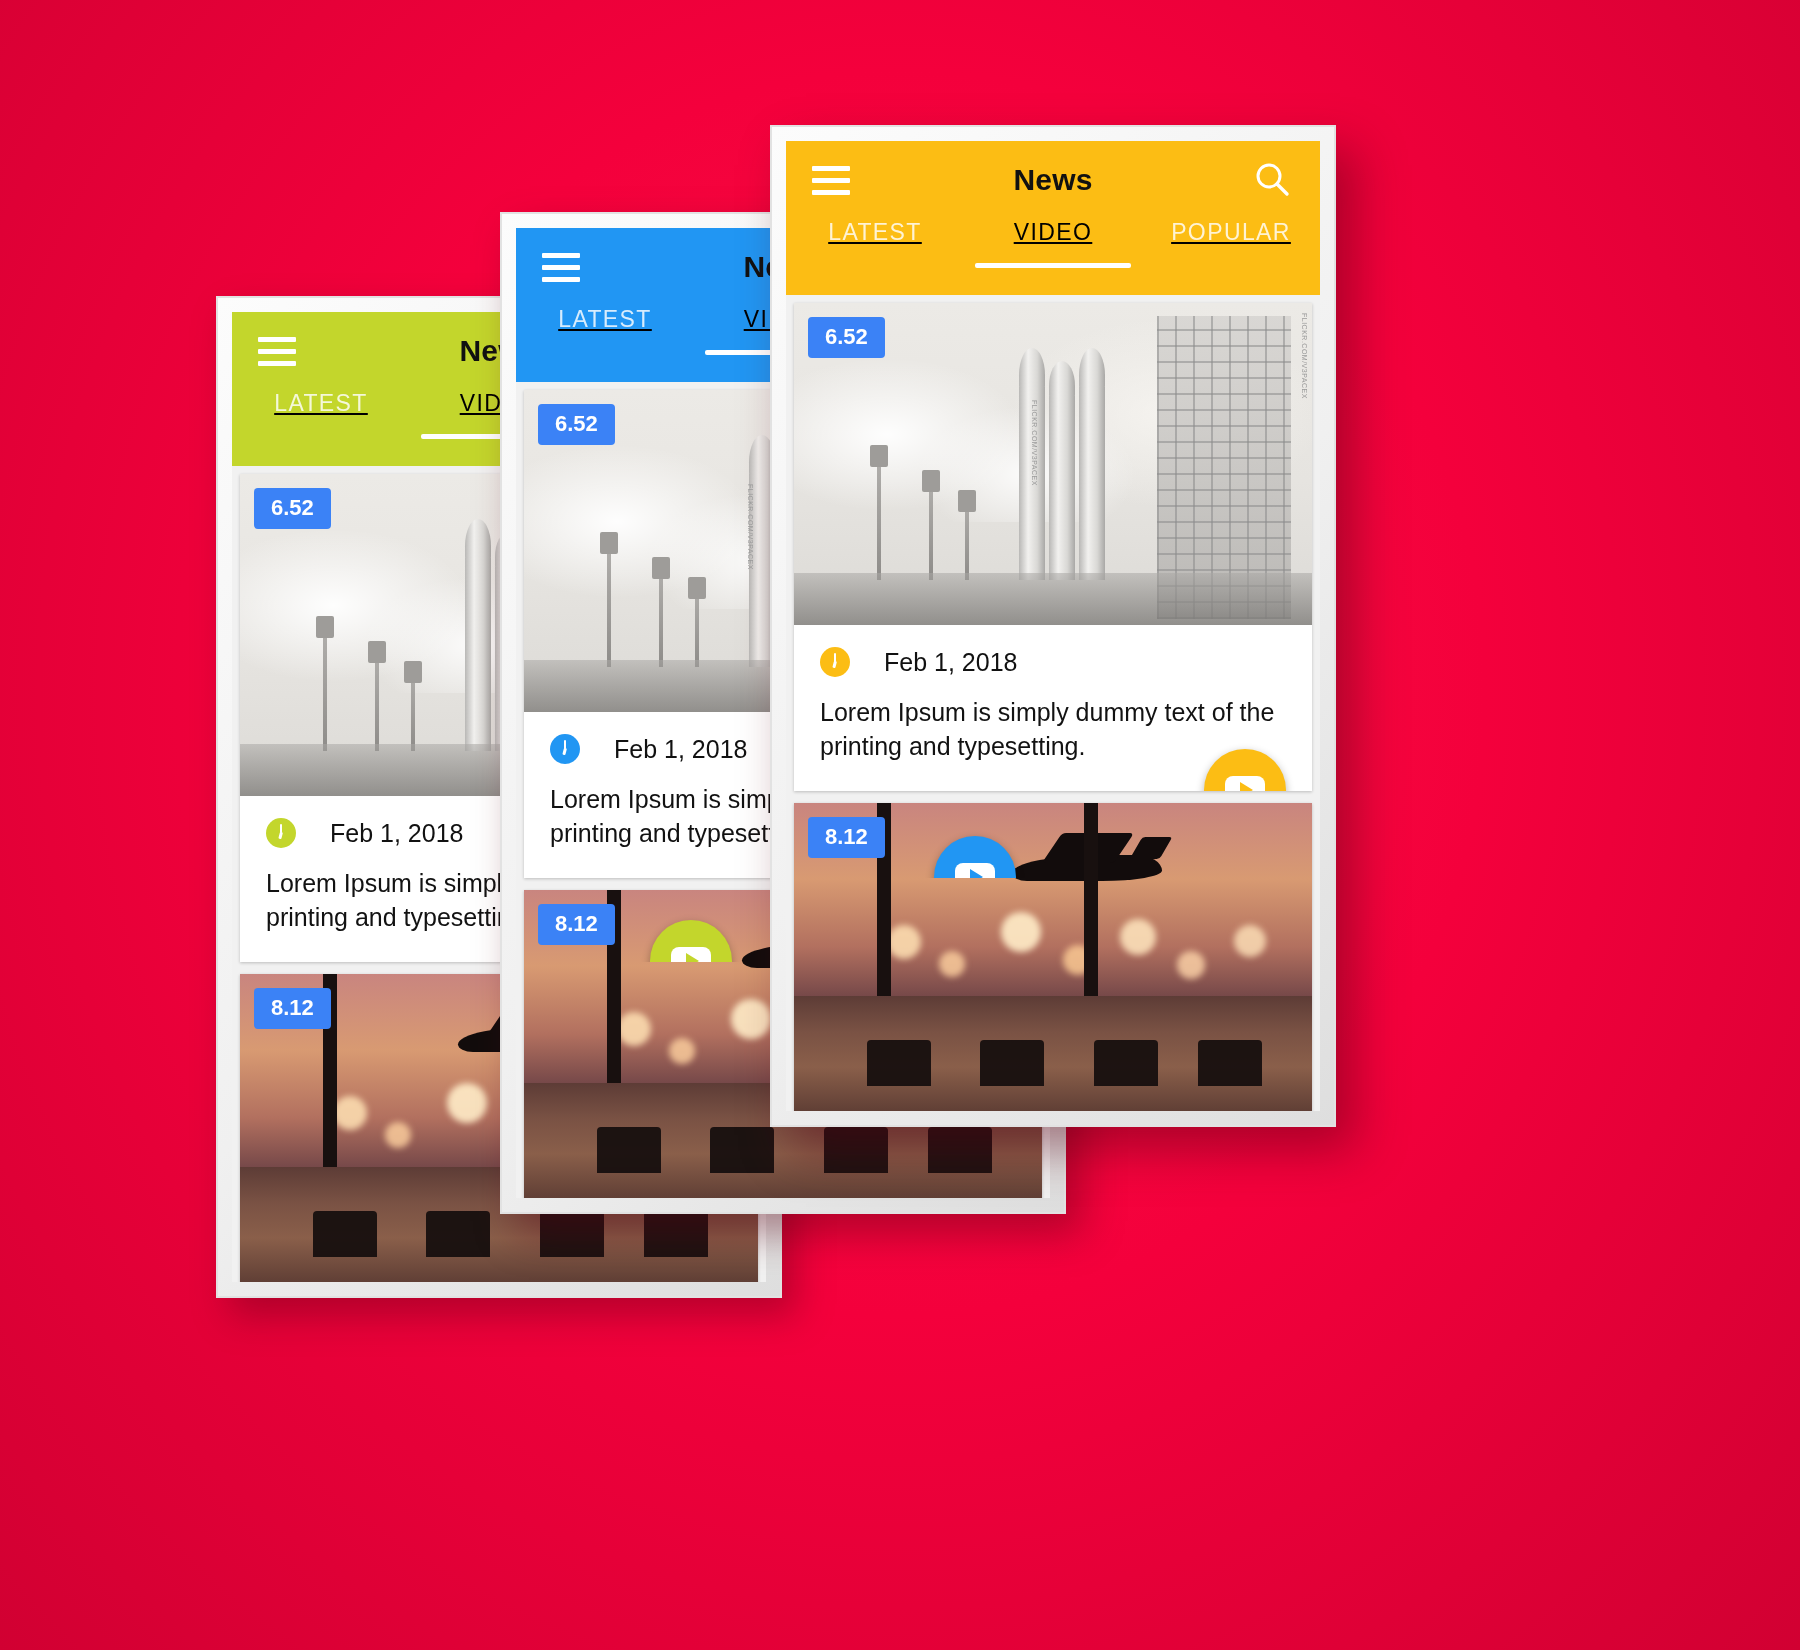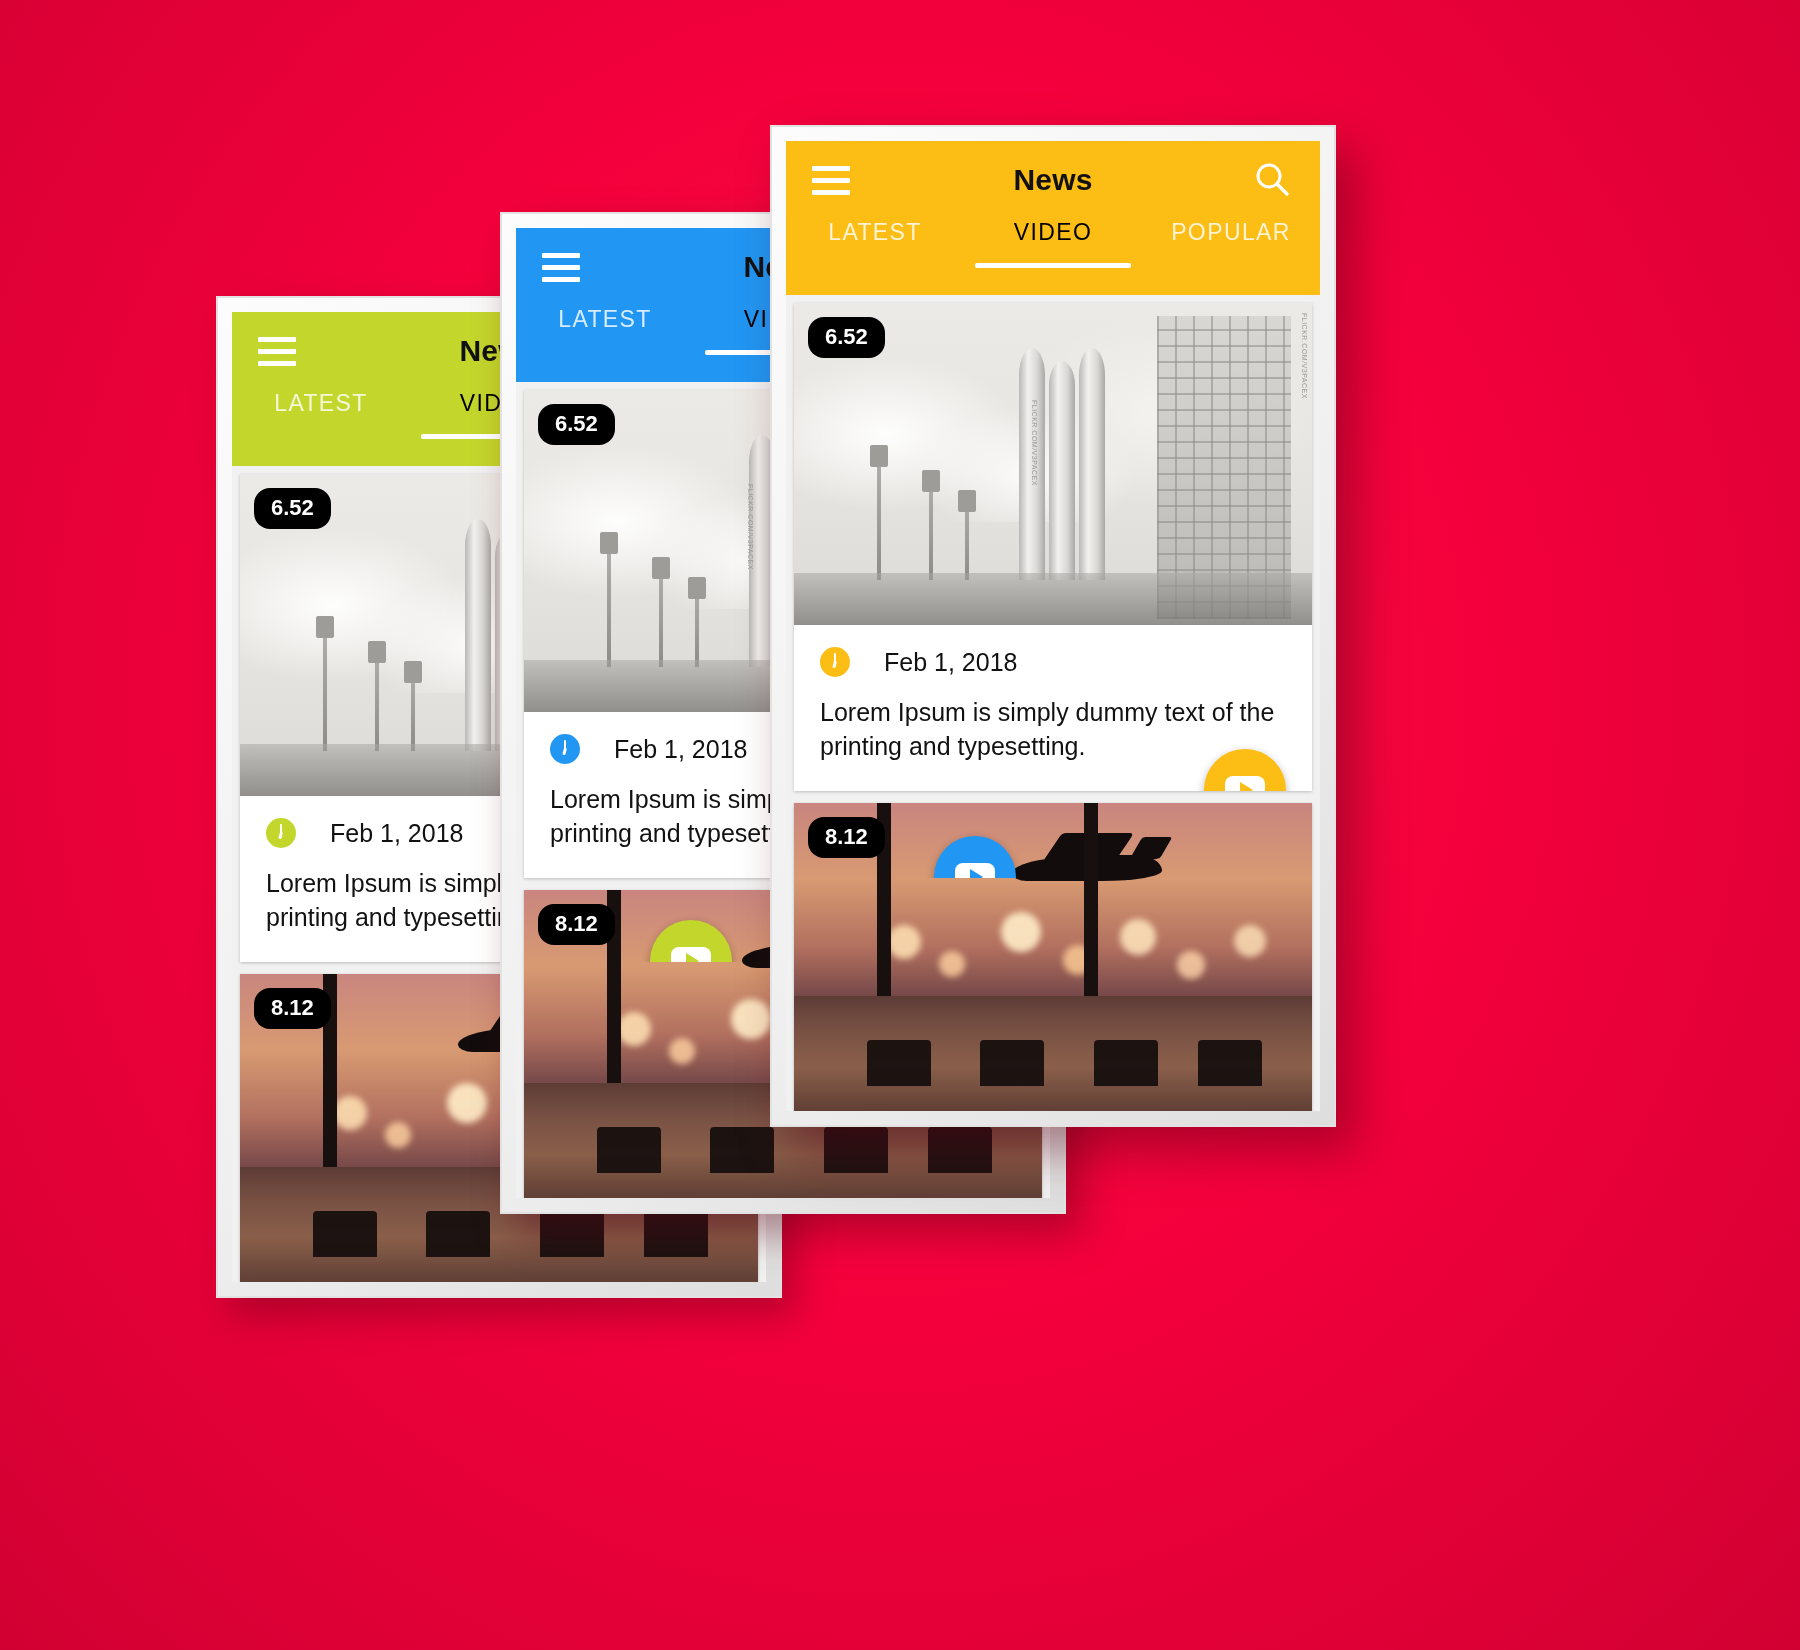--- a/index.html
+++ b/index.html
@@ -39,21 +39,21 @@
     left:500px; top:212px; width:566px; height:1002px;
     box-shadow: 16px 20px 38px rgba(90,0,20,.42);
   }
   
   #phone-yellow {
     left:770px; top:125px; width:566px; height:1002px;
     box-shadow: 20px 24px 46px rgba(90,0,20,.46);
   }
 
   
-  .appbar { position:relative; width:100%; }
+  .appbar { position:relative; width:100%;text-decoration:underline; }
   .appbar .topline {
     height:78px; display:flex; align-items:center; padding:0 26px;
     position:relative;
   }
   .hamburger { width:38px; display:flex; flex-direction:column; gap:7px; cursor:pointer; }
   .hamburger i { display:block; height:5px; background:#fff; border-radius:1px; }
   .app-title {
     position:absolute; left:0; right:0; text-align:center;
     font-size:30px; font-weight:bold; color:#111; letter-spacing:.2px;
     pointer-events:none;
@@ -76,22 +76,22 @@
   
   .feed { padding:0 0 0 0; background:#f1f1f1; height:calc(100% - 154px); overflow:hidden; }
   .card {
     background:#fff; margin:8px 8px 12px 8px;
     box-shadow:0 1px 3px rgba(0,0,0,.22);
     position:relative; overflow:hidden;
   }
   .thumb { position:relative; width:100%; height:322px; overflow:hidden; }
   .badge {
     position:absolute; left:14px; top:14px; z-index:4;
-    background:#000000; color:#fff; font-size:22px; font-weight:bold;
-    padding:7px 17px 8px; border-radius:16px;
+    background:#3b82f6; color:#fff; font-size:22px; font-weight:bold;
+    padding:7px 17px 8px; border-radius:4px;
   }
   .watermark {
     position:absolute; right:4px; top:10px; z-index:3;
     font-size:7px; color:#9a9a9a; letter-spacing:.5px;
     writing-mode:vertical-rl;
   }
   .play-fab {
     position:absolute; right:26px; bottom:-40px; z-index:6;
     width:82px; height:82px; border-radius:50%;
     display:flex; align-items:center; justify-content:center;

